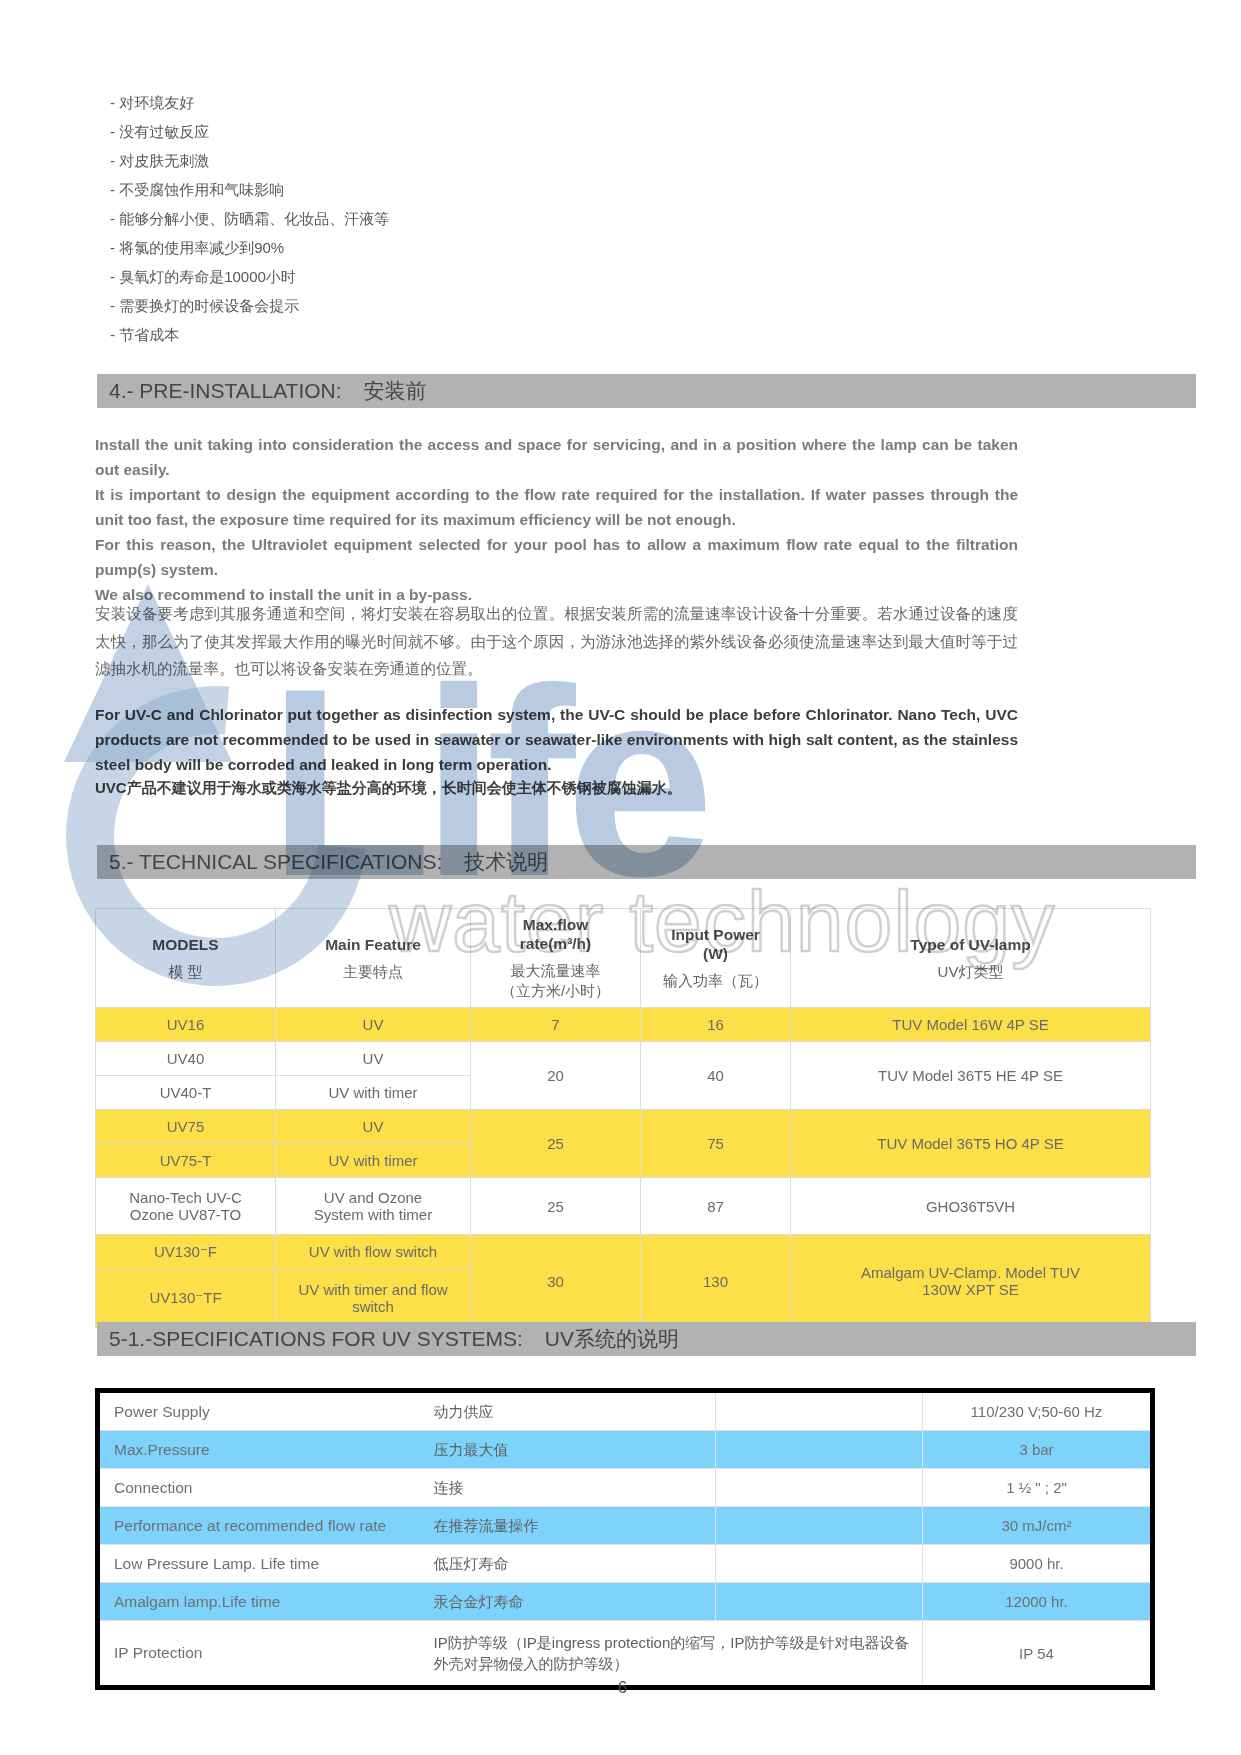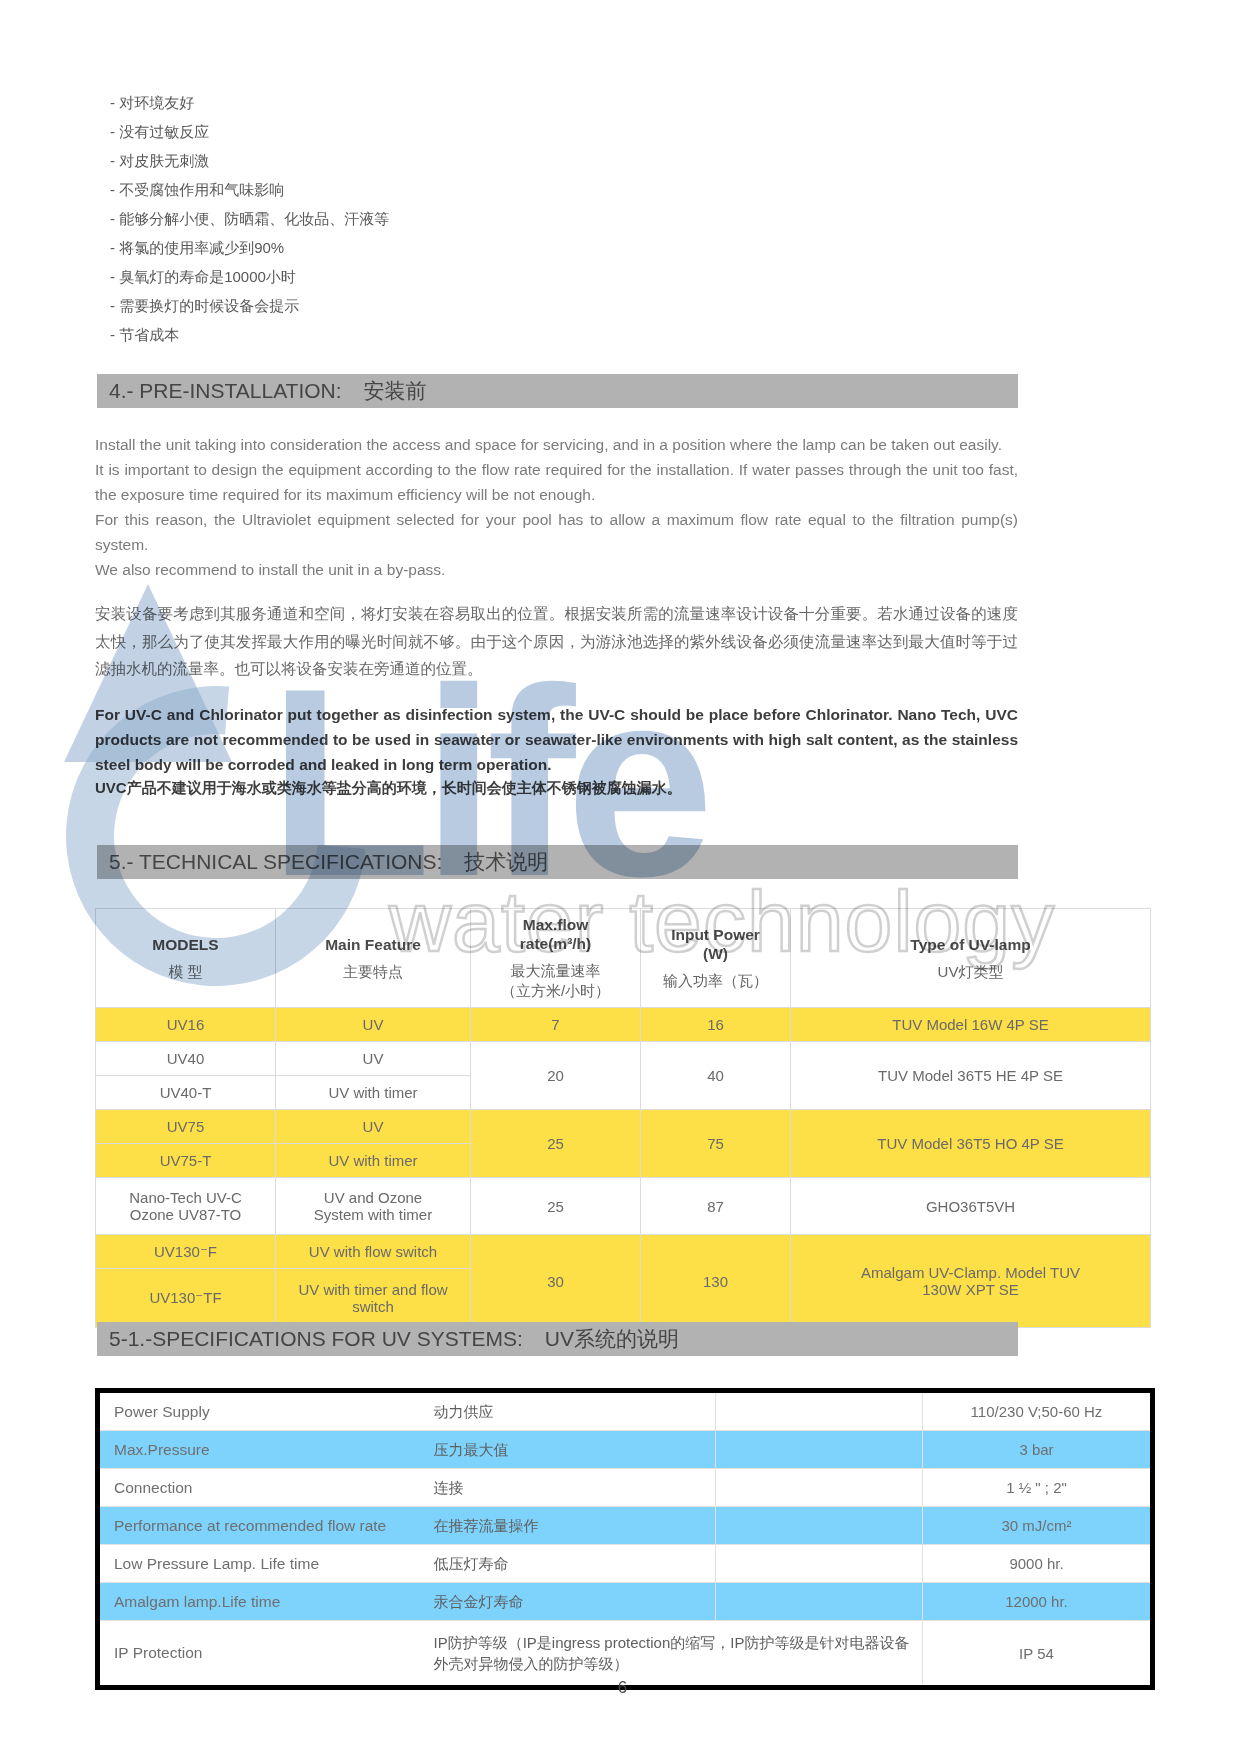--- a/index.html
+++ b/index.html
@@ -14,25 +14,25 @@
   .wm-ring{position:absolute;left:66px;top:686px;width:300px;height:300px;border-radius:50%;
            border:48px solid rgba(143,173,206,0.50);border-right-color:transparent;
            transform:rotate(-40deg);box-sizing:border-box;}
   .wm-brand{position:absolute;left:268px;top:648px;font-size:268px;line-height:1;font-weight:bold;
             letter-spacing:-10px;color:rgba(128,160,198,0.55);}
   .wm-tagline{position:absolute;left:389px;top:878px;font-size:86px;line-height:1;letter-spacing:1px;
               color:rgba(255,255,255,0.10);-webkit-text-stroke:2.5px rgba(150,150,150,0.45);}
 
   
   .bullets{position:absolute;left:110px;top:88px;font-size:15px;line-height:29px;color:#585858;}
-  .secbar{position:absolute;left:97px;width:921px;height:34px;background:#b2b2b2;color:#454545;
+  .secbar{position:absolute;left:97px;width:1099px;height:34px;background:#b2b2b2;color:#454545;
           font-size:21px;line-height:34px;padding-left:12px;box-sizing:border-box;white-space:nowrap;}
   .secbar .zh{margin-left:22px;}
   .block{position:absolute;left:95px;width:923px;text-align:justify;}
-  .text-en{top:432px;font-size:15.5px;line-height:25px;color:#7b7b7b;}
+  .text-en{top:432px;font-size:15.5px;line-height:25px;color:#7b7b7b;font-weight:bold;}
   .text-zh{top:600px;font-size:15.5px;line-height:27.5px;color:#676767;}
   .warn-en{top:702px;font-size:15.5px;line-height:25px;font-weight:bold;color:#3d3d3d;}
   .warn-zh{top:779px;font-size:15px;font-weight:bold;color:#3d3d3d;}
 
   
   .t1{position:absolute;left:95px;top:908px;width:1055px;border-collapse:collapse;table-layout:fixed;
       font-size:15px;color:#6a6a6a;}
   .t1 th,.t1 td{border:1px solid #dcdcdc;text-align:center;vertical-align:middle;padding:2px 4px;}
   .t1 thead th{height:94px;background:#ffffff;}
   .t1 .hen{font-size:15.5px;font-weight:bold;color:#4a4a4a;line-height:19px;}

